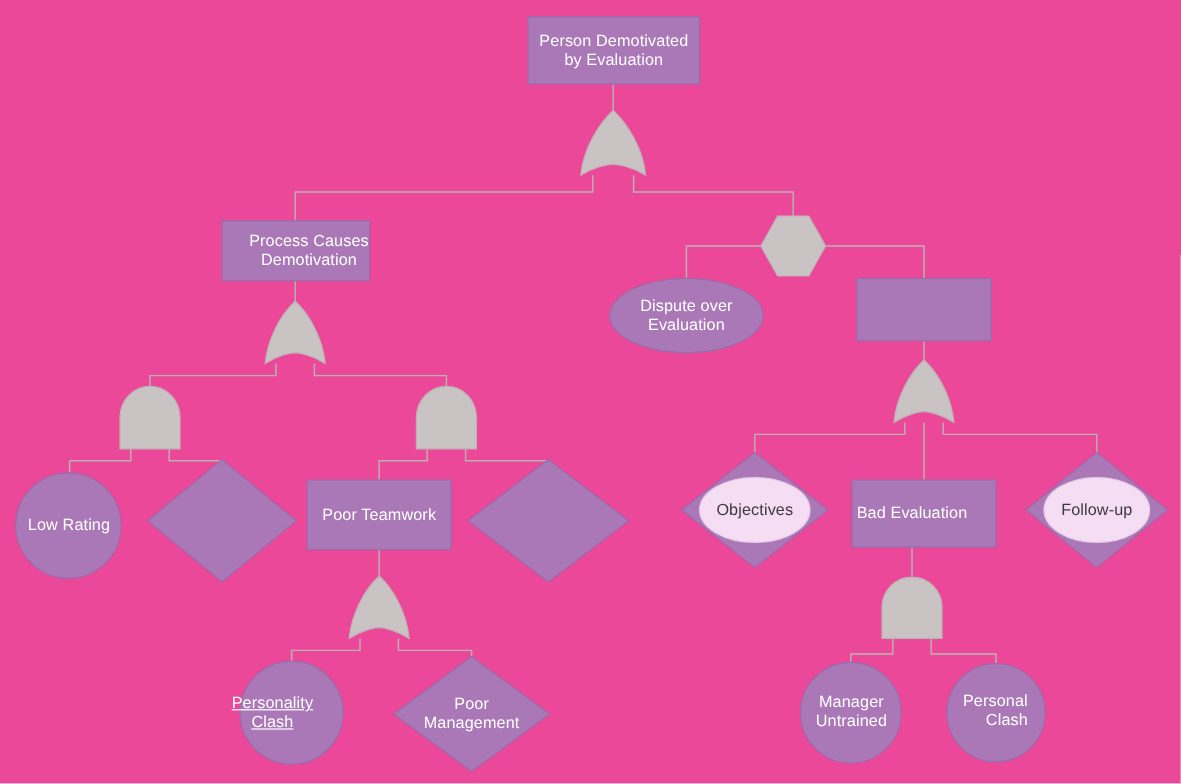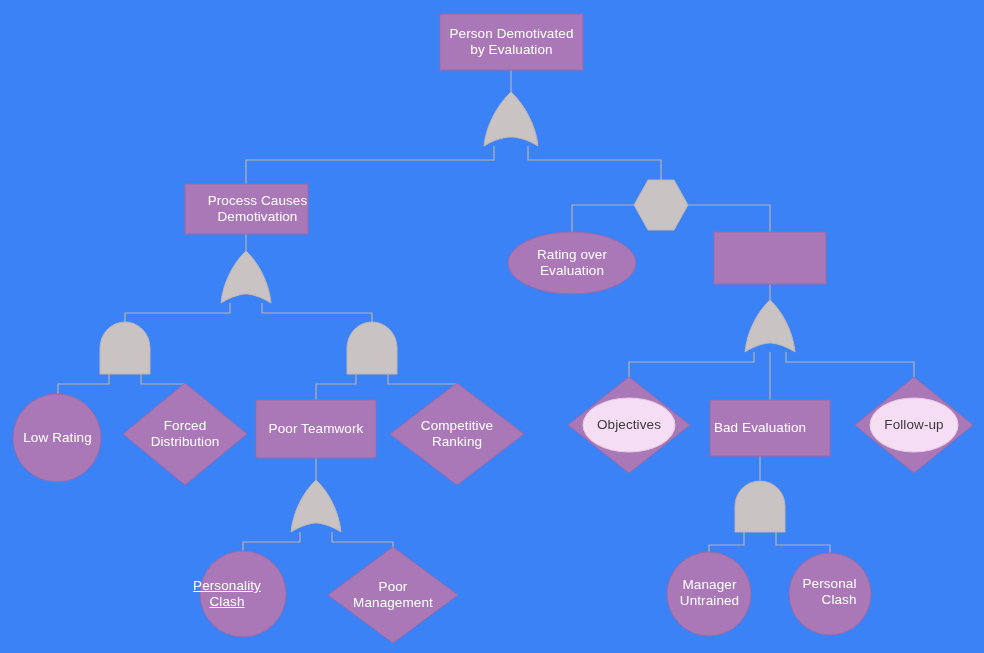--- a/index.html
+++ b/index.html
@@ -7,21 +7,21 @@
     padding: 0;
     background: #ffffff;
   }
   body {
     font-family: "Liberation Sans", sans-serif;
   }
   #canvas {
     position: relative;
     width: 984px;
     height: 653px;
-    background: #3b82f6;
+    background: #ec4899;
     overflow: hidden;
   }
   #svg-layer {
     position: absolute;
     left: 0;
     top: 0;
     width: 984px;
     height: 653px;
   }
   .node-label {
@@ -140,33 +140,29 @@
       <circle cx="830" cy="594" r="41" fill="#aa78b6" stroke="#9c6aa8" stroke-width="1"></circle>
     </g>
   </svg>
 
   <div class="node-label" style="left:440px; top:14px; width:143px; height:56px;">Person Demotivated
 by Evaluation</div>
 
   <div class="node-label" style="left:185px; top:184px; width:145px; height:50px;">Process Causes
 Demotivation</div>
 
-  <div class="node-label" style="left:508px; top:232px; width:128px; height:62px;">Rating over
+  <div class="node-label" style="left:508px; top:232px; width:128px; height:62px;">Dispute over
 Evaluation</div>
 
 
   <div class="node-label" style="left:13px; top:393px; width:89px; height:89px;">Low Rating</div>
 
-  <div class="node-label" style="left:123px; top:383px; width:124px; height:102px;">Forced
-Distribution</div>
 
   <div class="node-label" style="left:256px; top:400px; width:120px; height:58px;">Poor Teamwork</div>
 
-  <div class="node-label" style="left:390px; top:383px; width:134px; height:102px;">Competitive
-Ranking</div>
 
   <div class="node-label dark" style="left:568px; top:377px; width:122px; height:96px;">Objectives</div>
 
   <div class="node-label" style="left:710px; top:400px; width:100px; height:56px;">Bad Evaluation</div>
 
   <div class="node-label dark" style="left:855px; top:377px; width:118px; height:96px;">Follow-up</div>
 
   <div class="node-label" style="left:184px; top:551px; width:86px; height:86px;text-decoration:underline;">Personality
 Clash</div>
 

